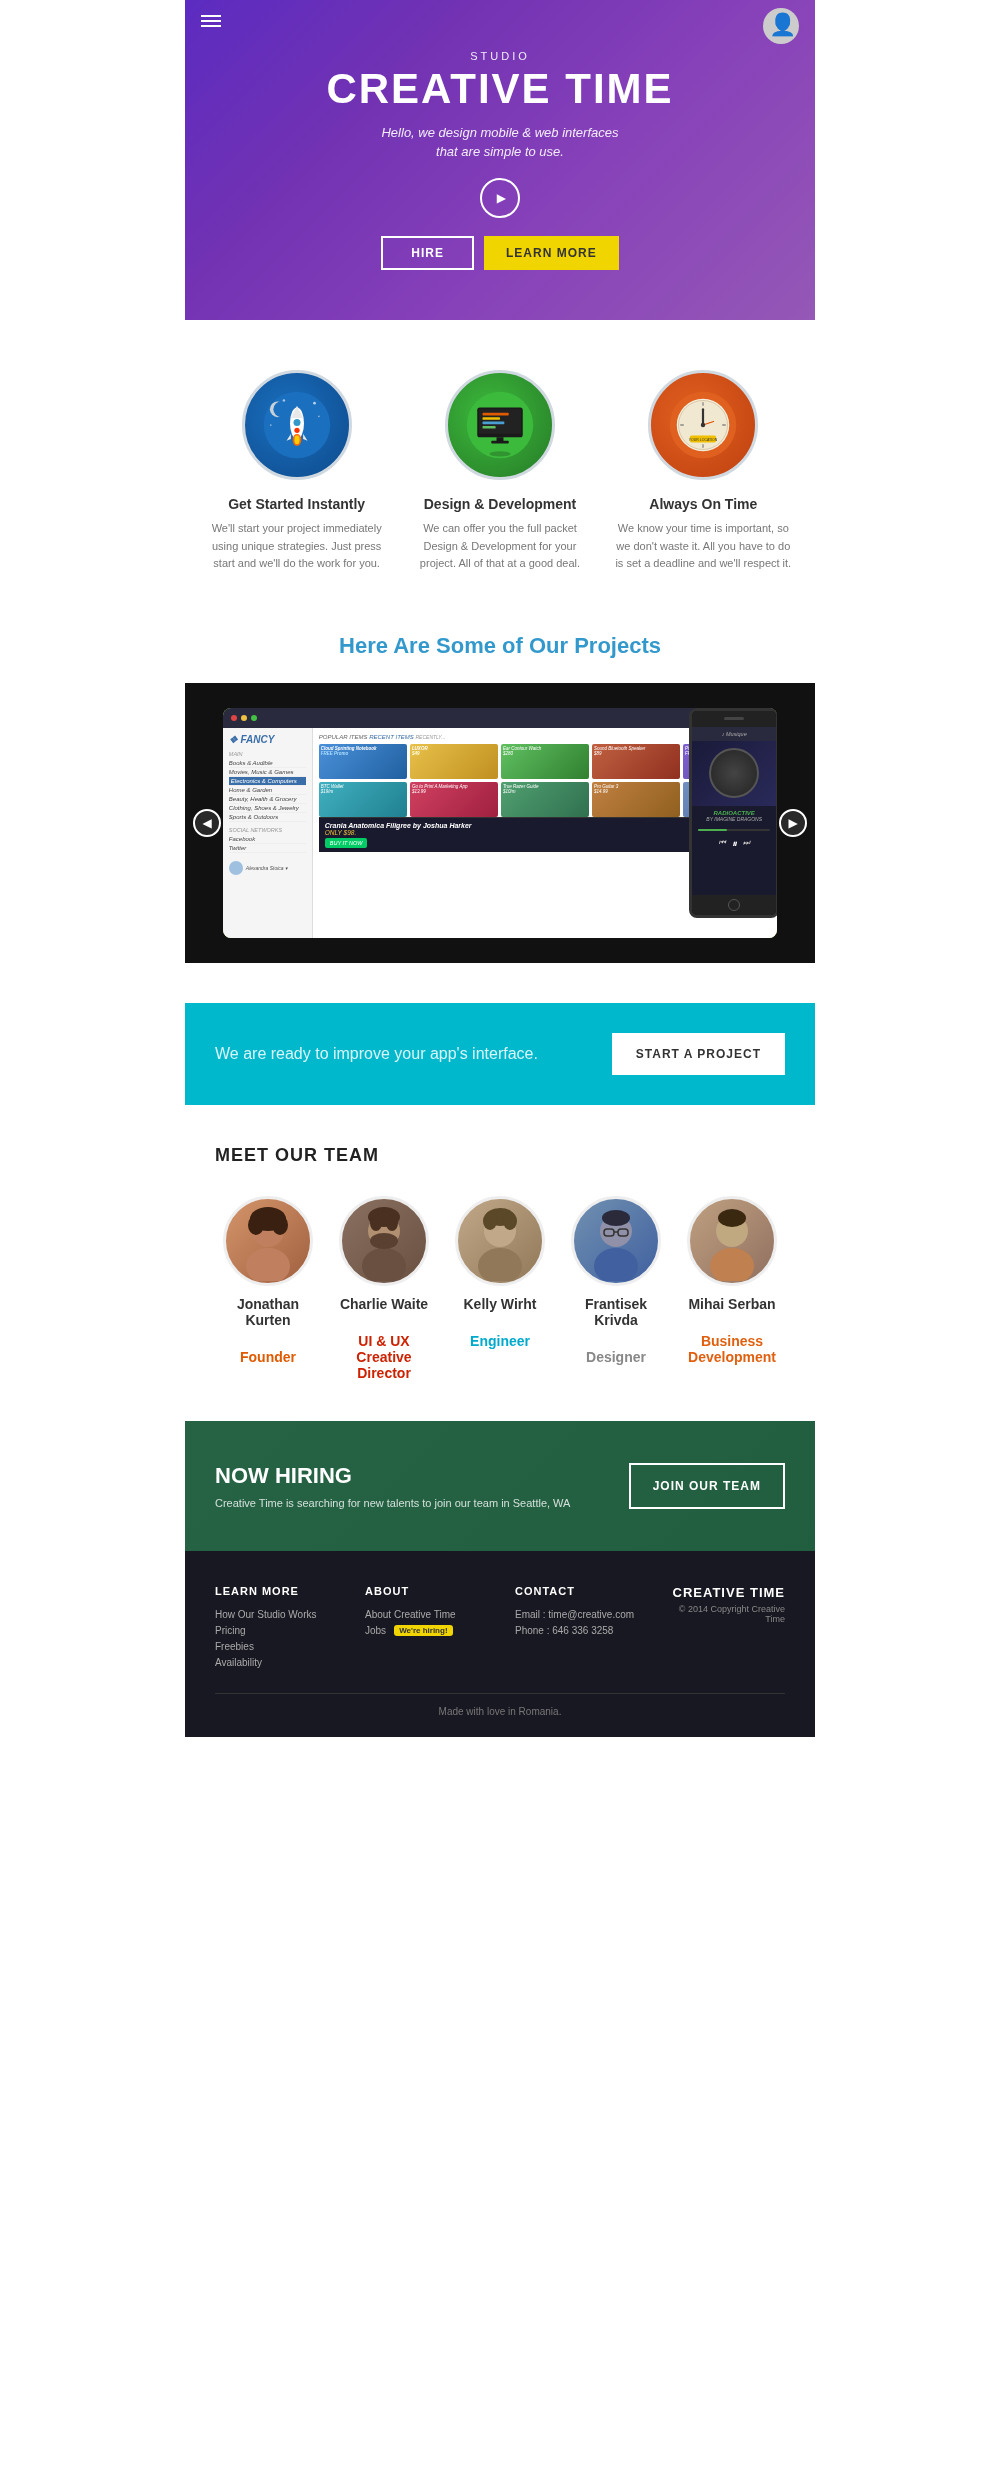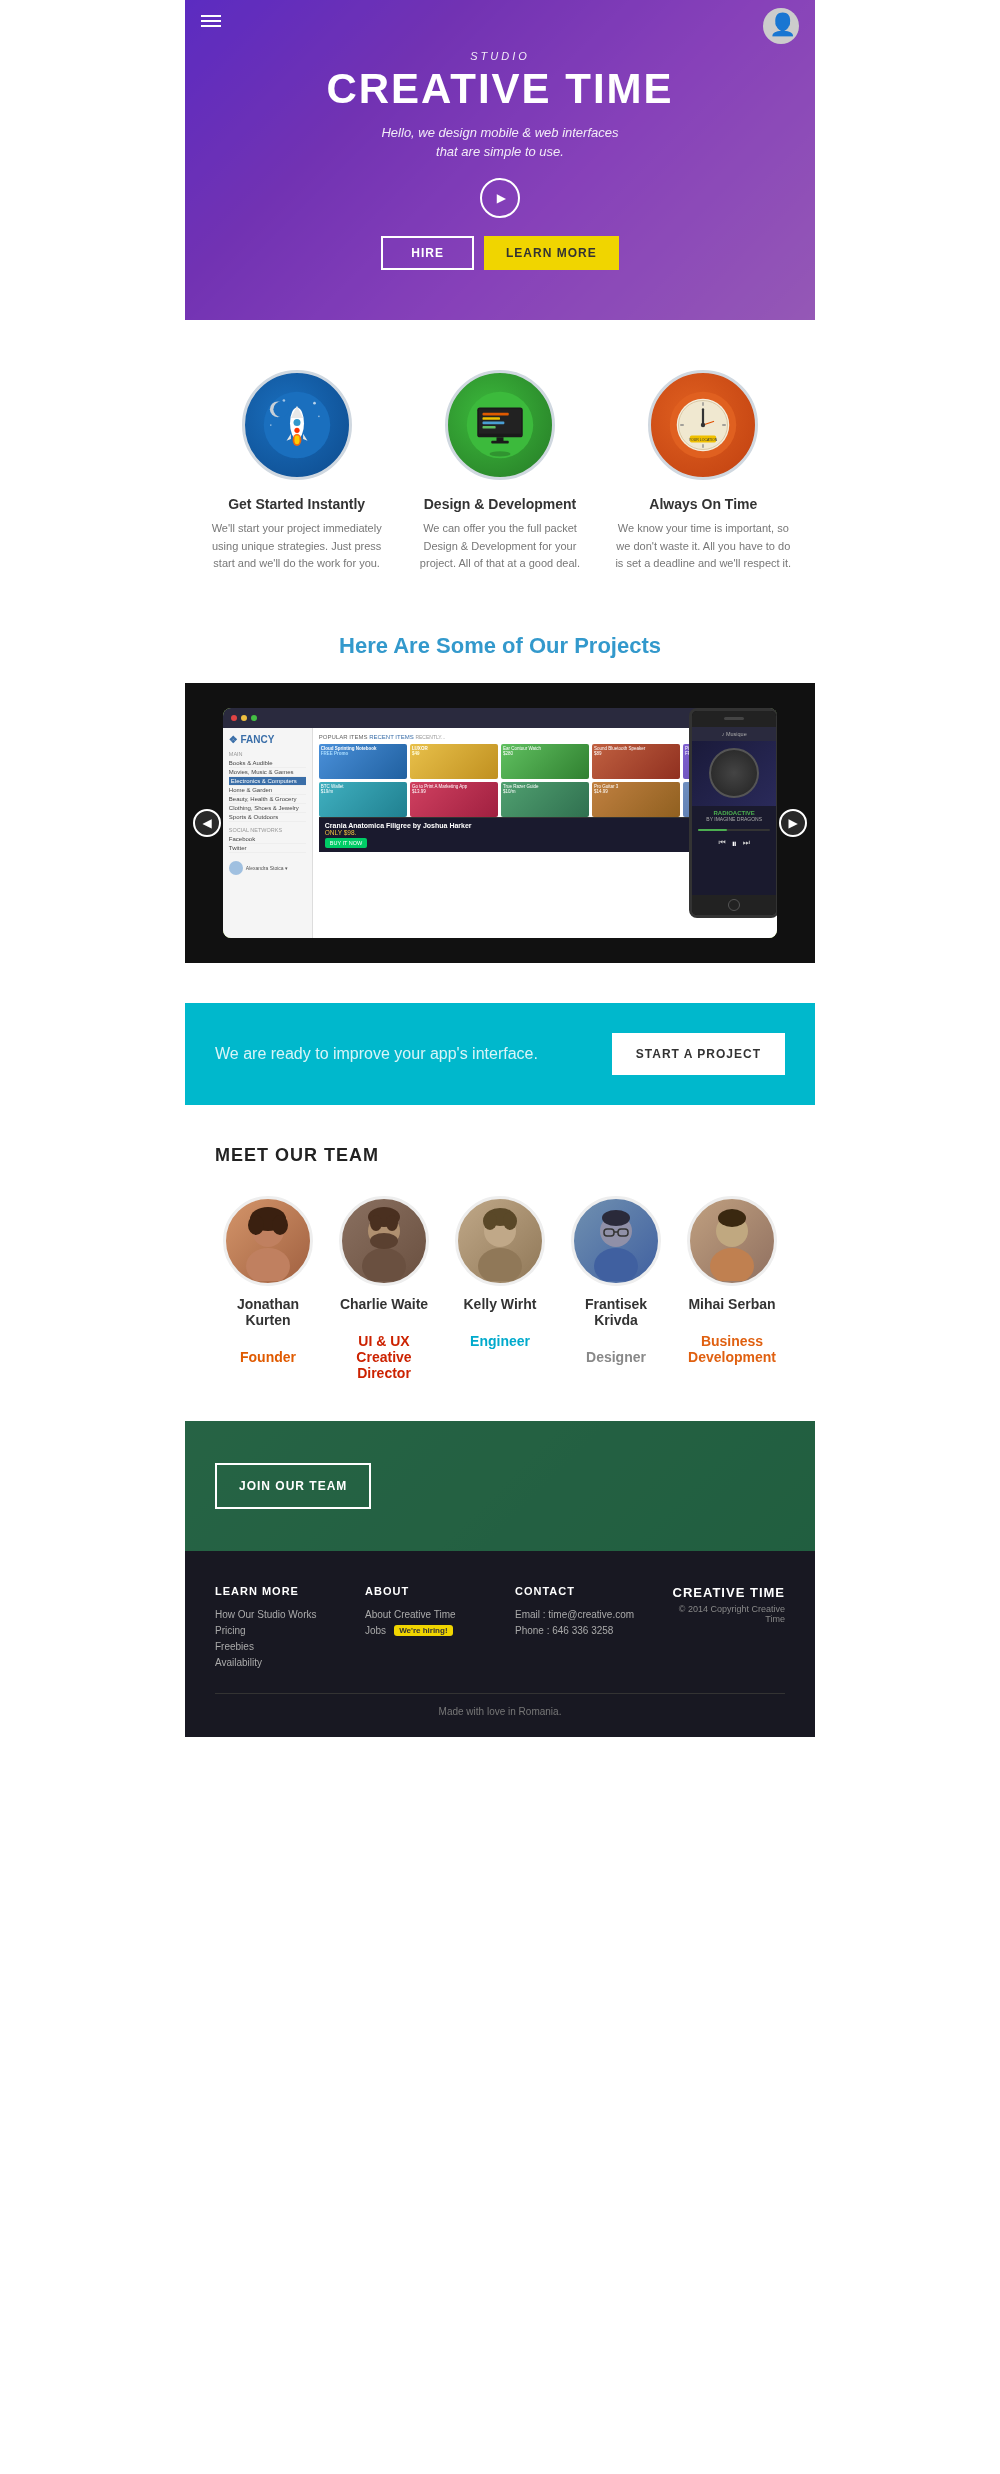--- a/index.html
+++ b/index.html
@@ -60,21 +60,20 @@
       z-index: 5;
       text-align: center;
       color: white;
     }
     .hero-studio {
       font-size: 11px;
       letter-spacing: 3px;
       text-transform: uppercase;
       margin-bottom: 4px;
       opacity: 0.9;
-      font-style: italic;
     }
     .hero-title {
       font-size: 42px;
       font-weight: 900;
       letter-spacing: 2px;
       text-transform: uppercase;
       line-height: 1.1;
       margin-bottom: 10px;
     }
     .hero-subtitle {
@@ -211,20 +210,21 @@
       background: #1a1a2e;
       border-radius: 8px;
       overflow: hidden;
       position: relative;
     }
     .carousel-screen {
       background: #bef264;
       min-height: 230px;
       position: relative;
       overflow: hidden;
+      font-style: italic;
     }
     .carousel-screen-top {
       background: #2a2a3e;
       height: 20px;
       display: flex;
       align-items: center;
       padding: 0 8px;
     }
     .carousel-dots {
       display: flex;
@@ -926,20 +926,24 @@
           <ellipse cx="40" cy="17" rx="14" ry="9" fill="#3a2810"></ellipse>
         </svg>
       </div>
       <div class="member-name">Mihai Serban</div>
       <div class="member-role role-orange2">Business Development</div>
     </div>
   </div>
 </section>
 
 <section class="hiring-section">
+  <div class="hiring-text">
+    <h2>NOW HIRING</h2>
+    <p>Creative Time is searching for new talents to join our team in Seattle, WA</p>
+  </div>
   <button class="hiring-btn">JOIN OUR TEAM</button>
 </section>
 
 <footer class="footer-section">
   <div class="footer-content">
     <div class="footer-col">
       <div class="footer-col-title">LEARN MORE</div>
       <a class="footer-link">How Our Studio Works</a>
       <a class="footer-link">Pricing</a>
       <a class="footer-link">Freebies</a>

